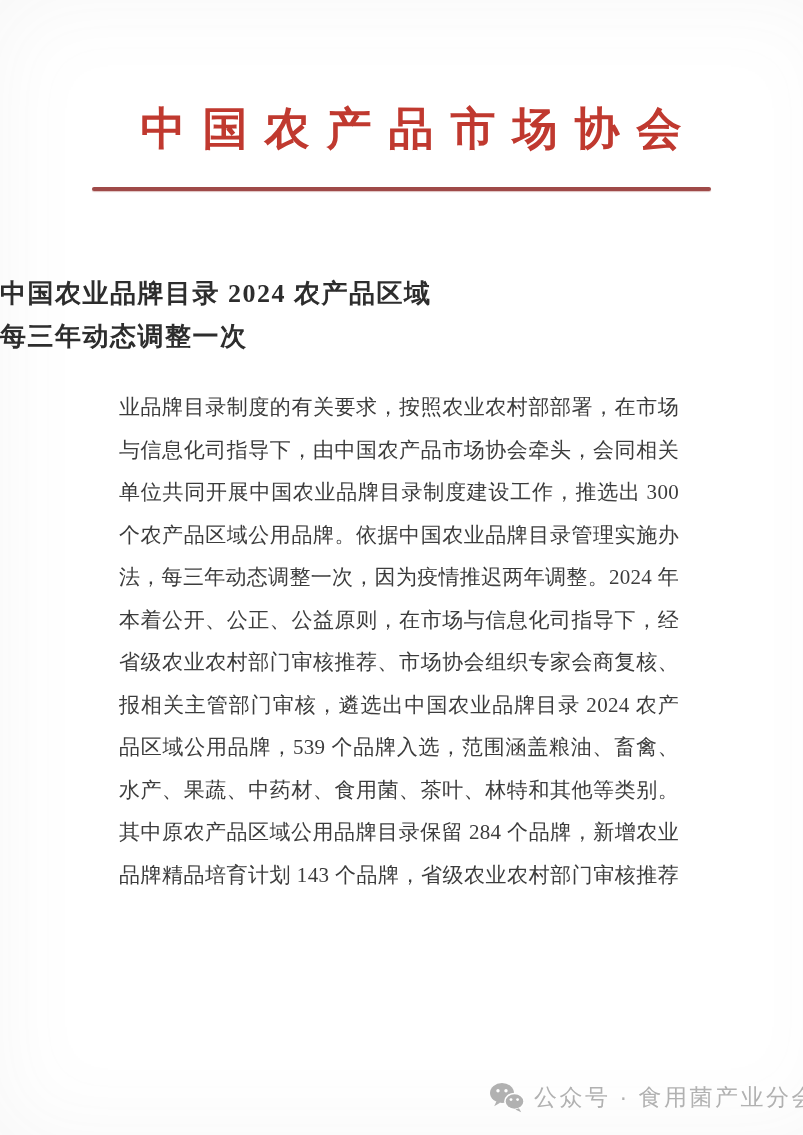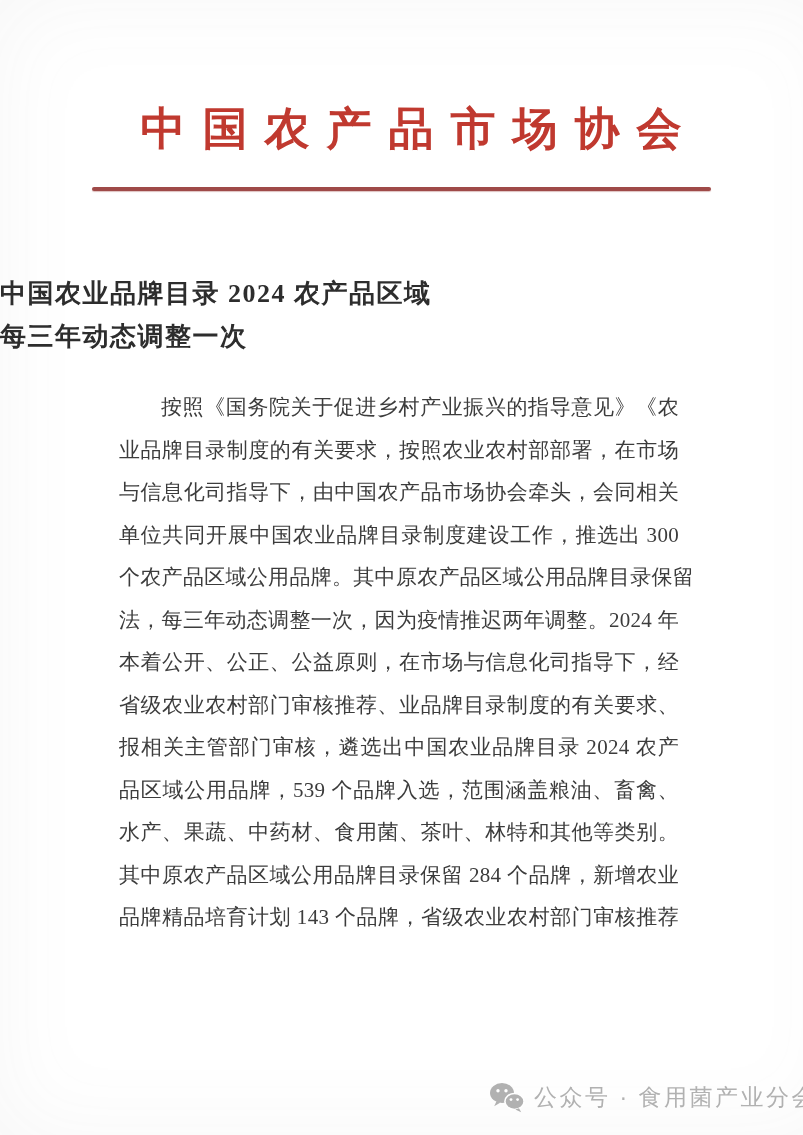--- a/index.html
+++ b/index.html
@@ -89,28 +89,27 @@
   <div class="org-name">中国农产品市场协会</div>
 
   <div class="red-rule"></div>
 
   <div class="doc-title">
     <div>中国农业品牌目录 2024 农产品区域</div>
     <div>每三年动态调整一次</div>
   </div>
 
   <div class="body-text">
-    <div class="line indent">按照《国务院关于促进乡村产业振兴的指导意见》《农</div>
     <div class="line">业品牌目录制度的有关要求，按照农业农村部部署，在市场</div>
     <div class="line">与信息化司指导下，由中国农产品市场协会牵头，会同相关</div>
     <div class="line">单位共同开展中国农业品牌目录制度建设工作，推选出 300</div>
-    <div class="line">个农产品区域公用品牌。其中原农产品区域公用品牌目录保留</div>
+    <div class="line">个农产品区域公用品牌。依据中国农业品牌目录管理实施办</div>
     <div class="line">法，每三年动态调整一次，因为疫情推迟两年调整。2024 年</div>
     <div class="line">本着公开、公正、公益原则，在市场与信息化司指导下，经</div>
-    <div class="line">省级农业农村部门审核推荐、业品牌目录制度的有关要求、</div>
+    <div class="line">省级农业农村部门审核推荐、市场协会组织专家会商复核、</div>
     <div class="line">报相关主管部门审核，遴选出中国农业品牌目录 2024 农产</div>
     <div class="line">品区域公用品牌，539 个品牌入选，范围涵盖粮油、畜禽、</div>
     <div class="line">水产、果蔬、中药材、食用菌、茶叶、林特和其他等类别。</div>
     <div class="line">其中原农产品区域公用品牌目录保留 284 个品牌，新增农业</div>
     <div class="line">品牌精品培育计划 143 个品牌，省级农业农村部门审核推荐</div>
   </div>
 
   <div class="watermark">
     <span class="wechat-icon">
       <svg width="36" height="31" viewBox="0 0 36 31" xmlns="http://www.w3.org/2000/svg">

